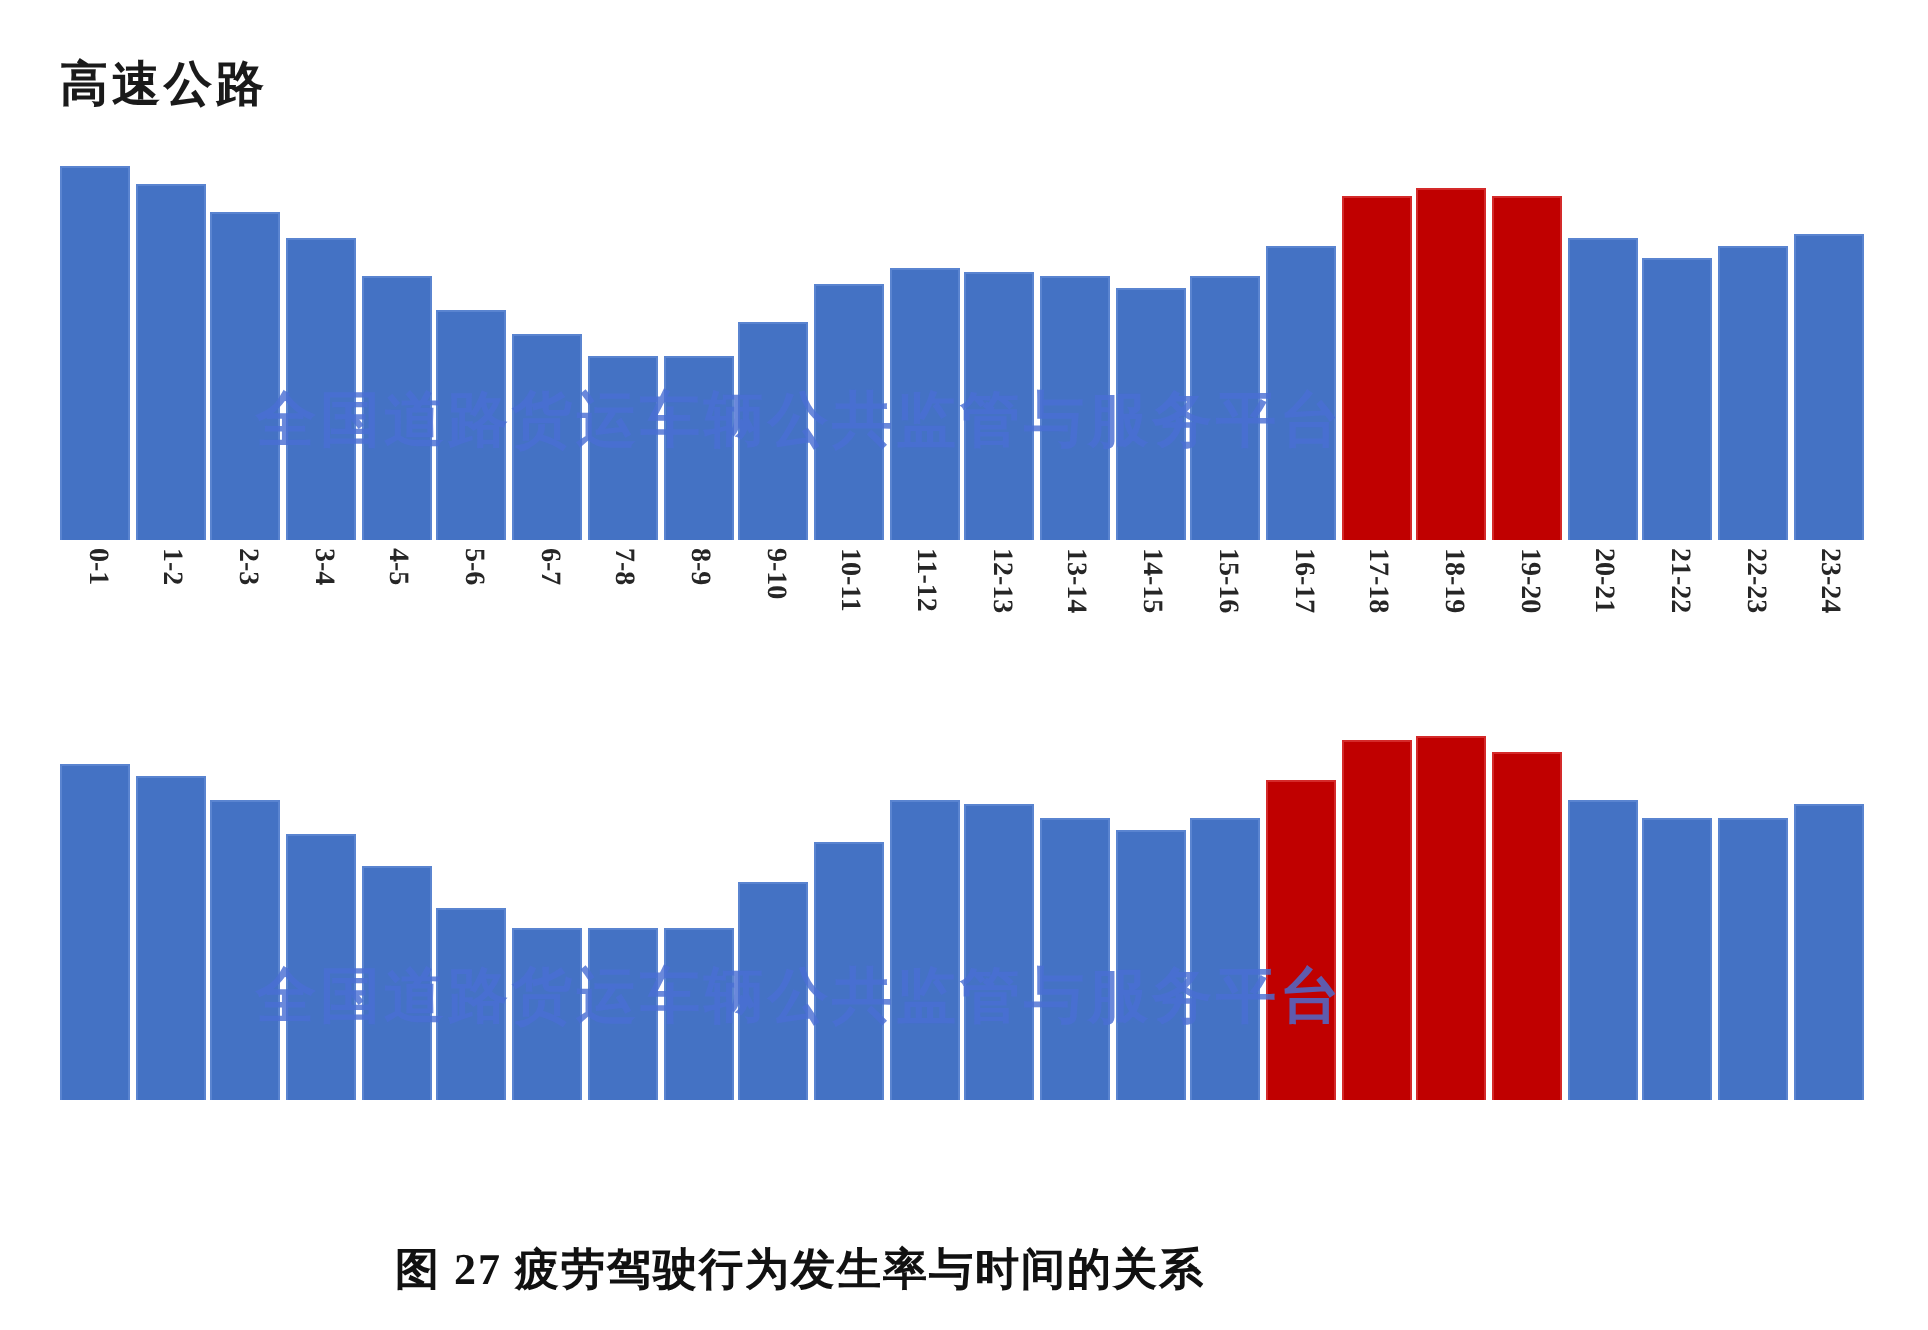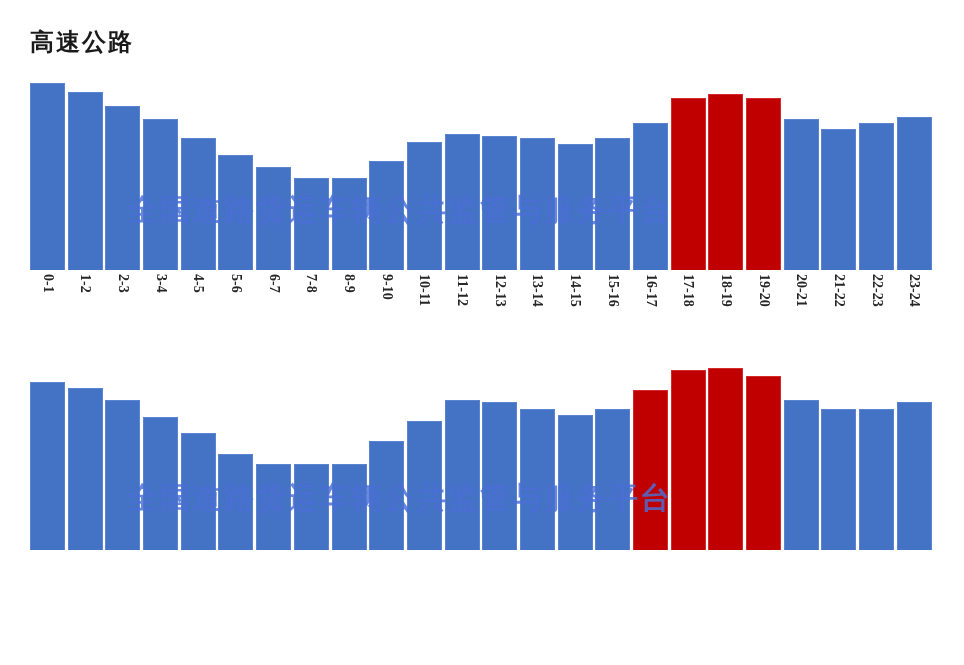--- a/index.html
+++ b/index.html
@@ -245,14 +245,15 @@
         <div class="bar blue" style="height: 149.65px;"></div>
         <div class="bar blue" style="height: 141.45px;"></div>
         <div class="bar blue" style="height: 141.45px;"></div>
         <div class="bar blue" style="height: 147.6px;"></div>
       </div>
   </div>
 
   <div class="watermark" id="watermark-bottom">全国道路货运车辆公共监管与服务平台</div>
 
 
+  <div id="caption">图 27 疲劳驾驶行为发生率与时间的关系</div>
 
 </div>
 
 </body></html>

